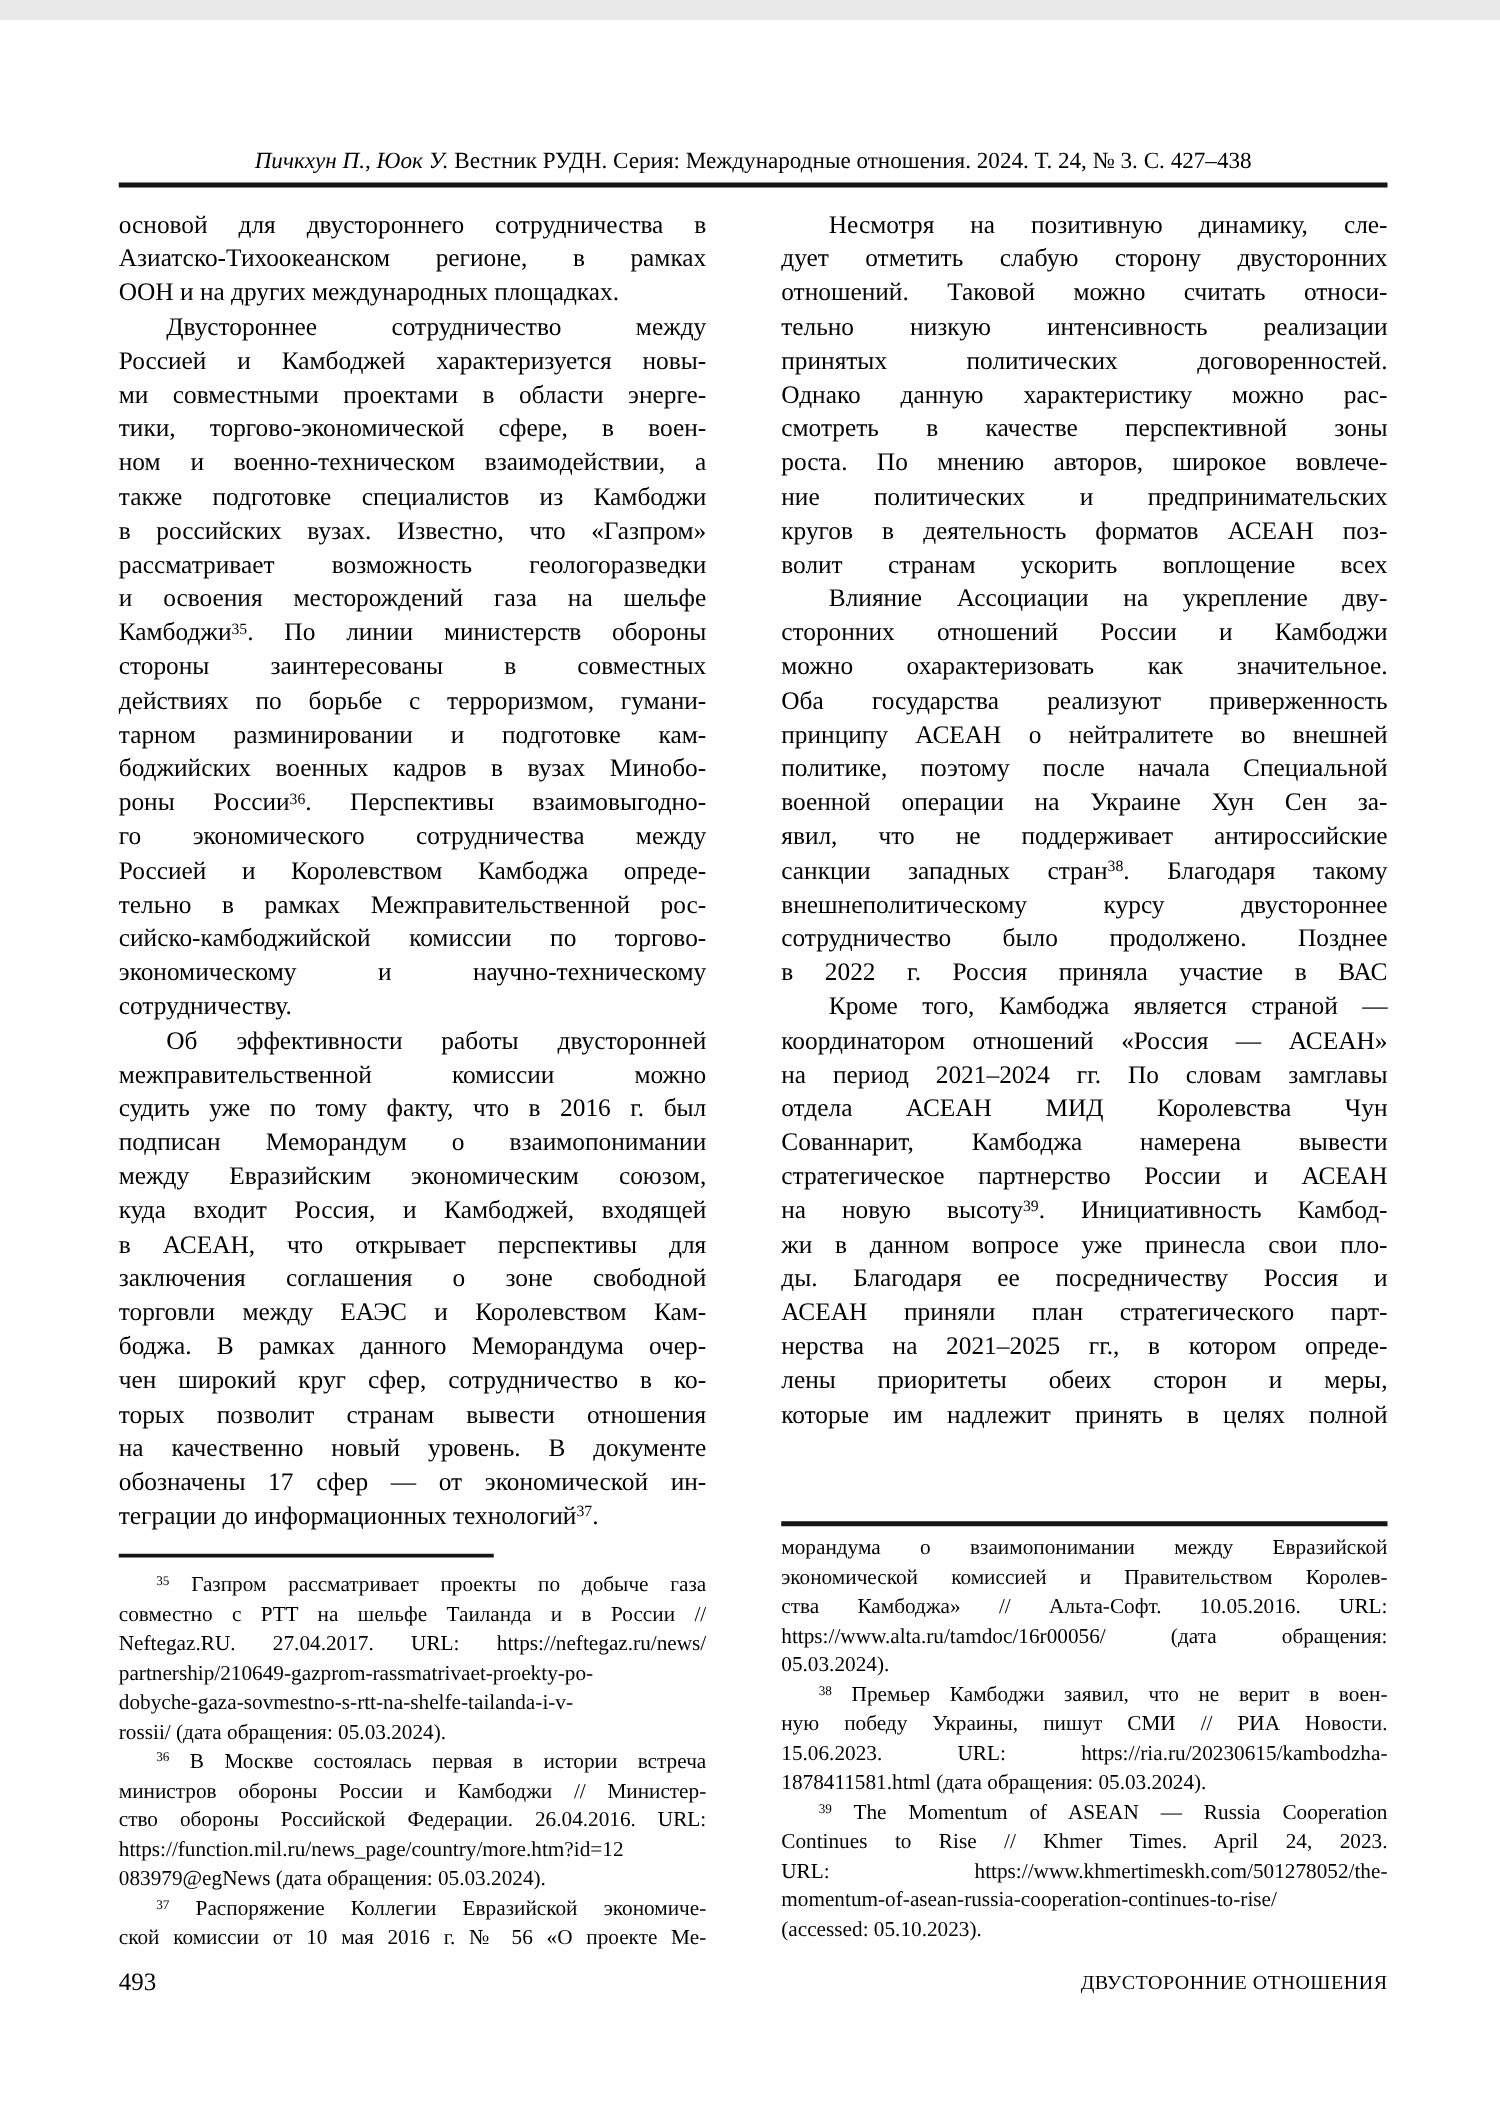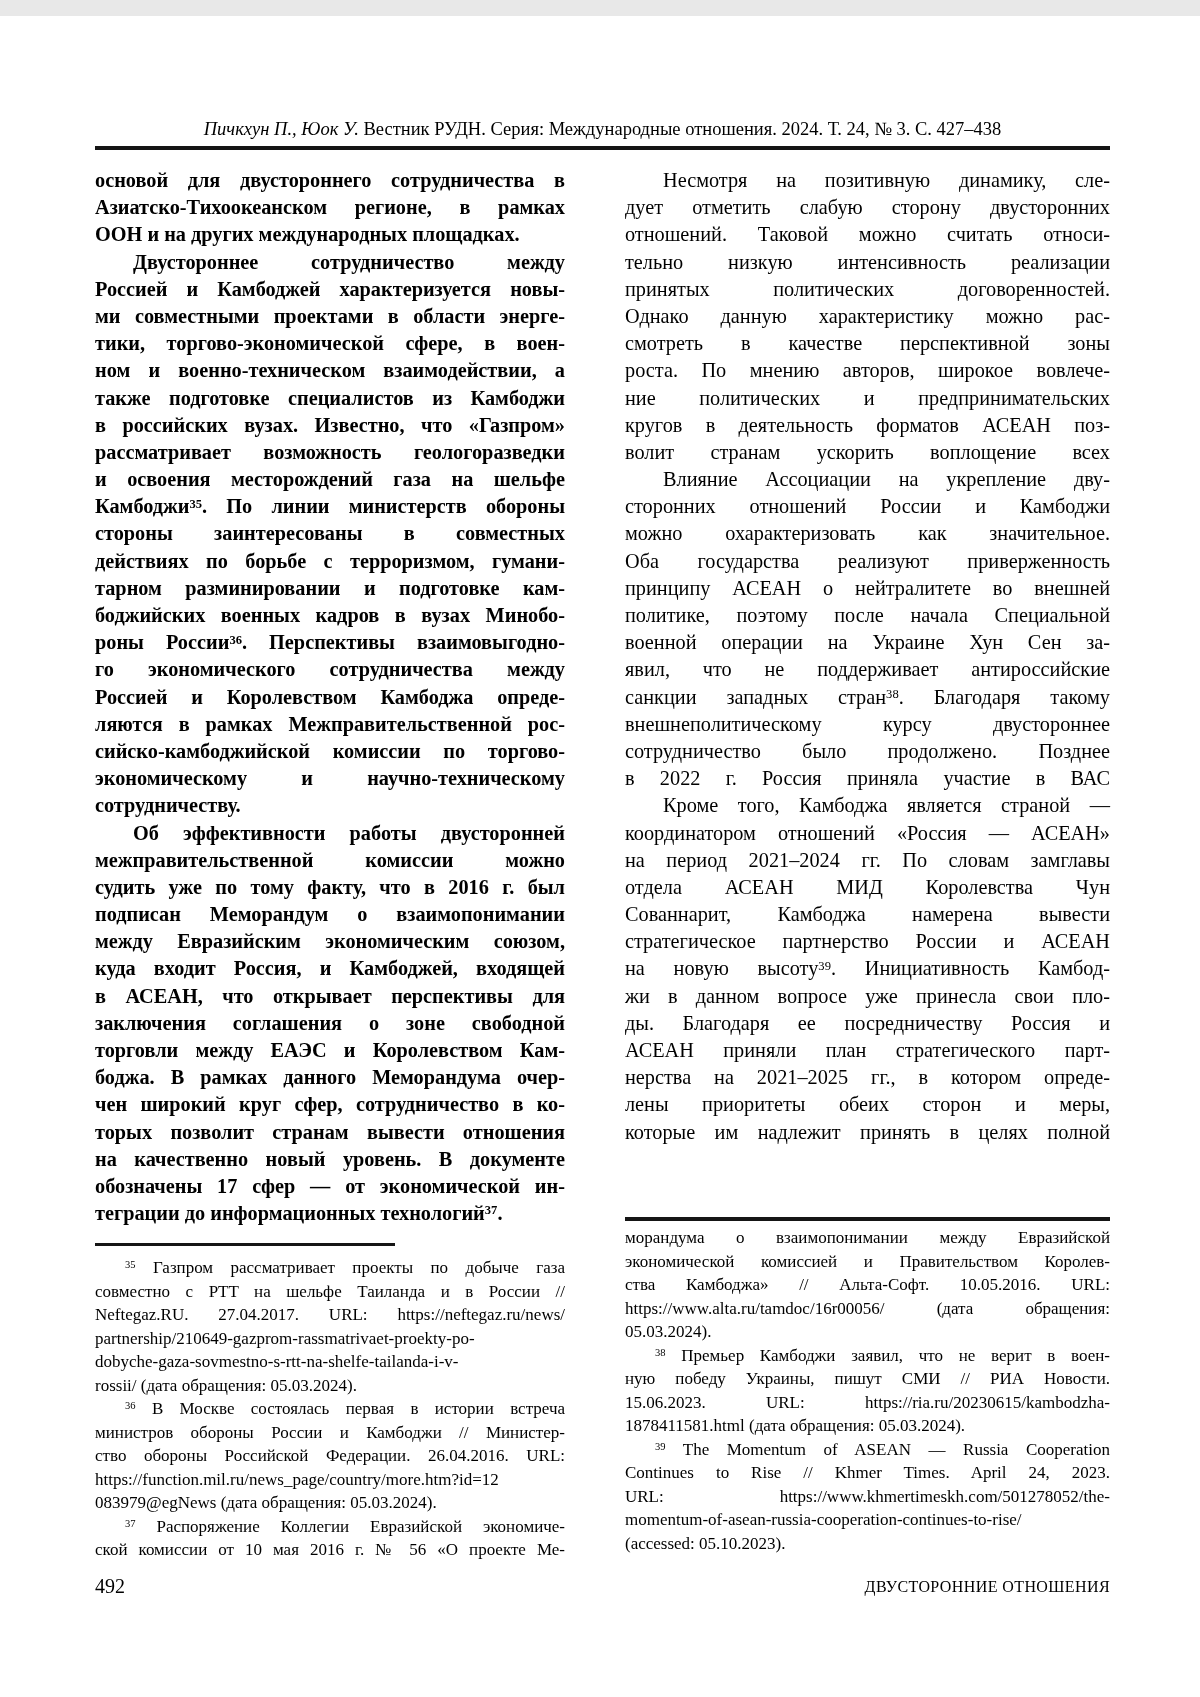--- a/index.html
+++ b/index.html
@@ -26,21 +26,21 @@
     position: absolute;
     top: 130px; left: 95px; width: 1015px; height: 4px;
     background: #151515;
   }
   .bodycol {
     position: absolute;
     top: 151px;
     font-size: 20.3px;
     line-height: 27.2px;
   }
-  #col-left-body  { left: 95px;  width: 470px; font-weight: bold; }
+  #col-left-body  { left: 95px;  width: 470px; }
   #col-right-body { left: 625px; width: 485px; }
   .line {
     text-align: justify;
     text-align-last: justify;
     height: 27.2px;
     overflow: visible;
     white-space: nowrap;
   }
   .fn .line { height: 23.5px; }
   .line.endline { text-align-last: left; }
@@ -107,21 +107,21 @@
       <div class="line">рассматривает возможность геологоразведки</div>
       <div class="line">и освоения месторождений газа на шельфе</div>
       <div class="line">Камбоджи<sup>35</sup>. По линии министерств обороны</div>
       <div class="line">стороны заинтересованы в совместных</div>
       <div class="line">действиях по борьбе с терроризмом, гумани-</div>
       <div class="line">тарном разминировании и подготовке кам-</div>
       <div class="line">боджийских военных кадров в вузах Минобо-</div>
       <div class="line">роны России<sup>36</sup>. Перспективы взаимовыгодно-</div>
       <div class="line">го экономического сотрудничества между</div>
       <div class="line">Россией и Королевством Камбоджа опреде-</div>
-      <div class="line">ляются в рамках Межправительственной рос-</div>
+      <div class="line">тельно в рамках Межправительственной рос-</div>
       <div class="line">сийско-камбоджийской комиссии по торгово-</div>
       <div class="line">экономическому и научно-техническому</div>
       <div class="line endline">сотрудничеству.</div>
       <div class="line indent">Об эффективности работы двусторонней</div>
       <div class="line">межправительственной комиссии можно</div>
       <div class="line">судить уже по тому факту, что в 2016 г. был</div>
       <div class="line">подписан Меморандум о взаимопонимании</div>
       <div class="line">между Евразийским экономическим союзом,</div>
       <div class="line">куда входит Россия, и Камбоджей, входящей</div>
       <div class="line">в АСЕАН, что открывает перспективы для</div>
@@ -201,16 +201,16 @@
       <div class="line">ную победу Украины, пишут СМИ // РИА Новости.</div>
       <div class="line">15.06.2023. URL: https://ria.ru/20230615/kambodzha-</div>
       <div class="line endline">1878411581.html (дата обращения: 05.03.2024).</div>
       <div class="line indent"><sup>39</sup> The Momentum of ASEAN — Russia Cooperation</div>
       <div class="line">Continues to Rise // Khmer Times. April 24, 2023.</div>
       <div class="line">URL: https://www.khmertimeskh.com/501278052/the-</div>
       <div class="line">momentum-of-asean-russia-cooperation-continues-to-rise/</div>
       <div class="line endline">(accessed: 05.10.2023).</div>
     </div>
 
-  <div id="footer-page">492</div>
+  <div id="footer-page">493</div>
   <div id="footer-section">ДВУСТОРОННИЕ ОТНОШЕНИЯ</div>
 
 </div>
 
 </body></html>

